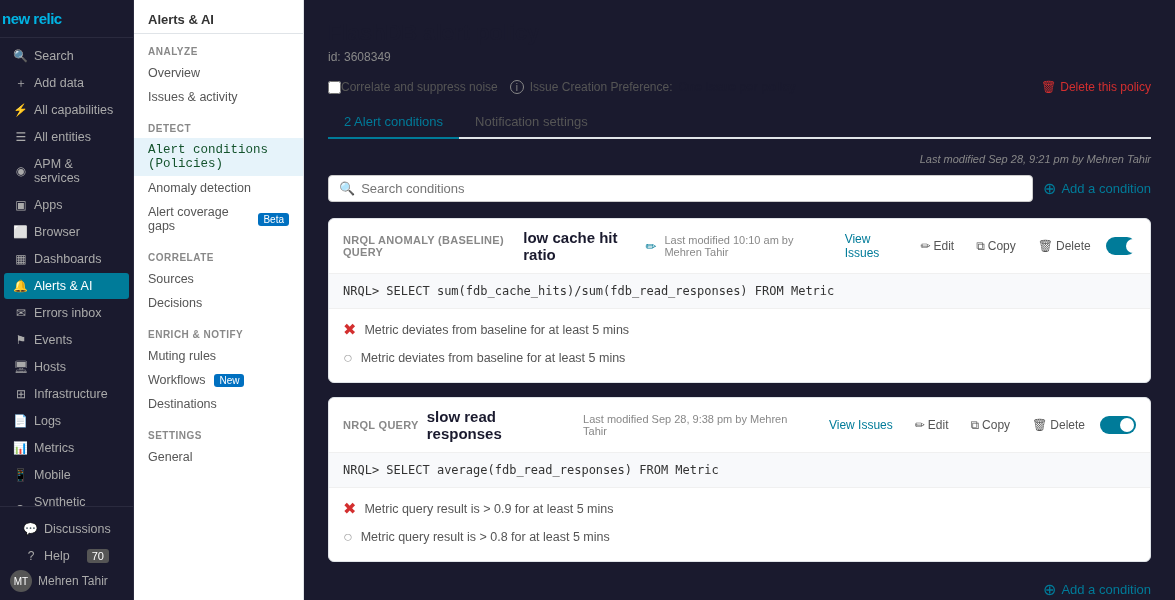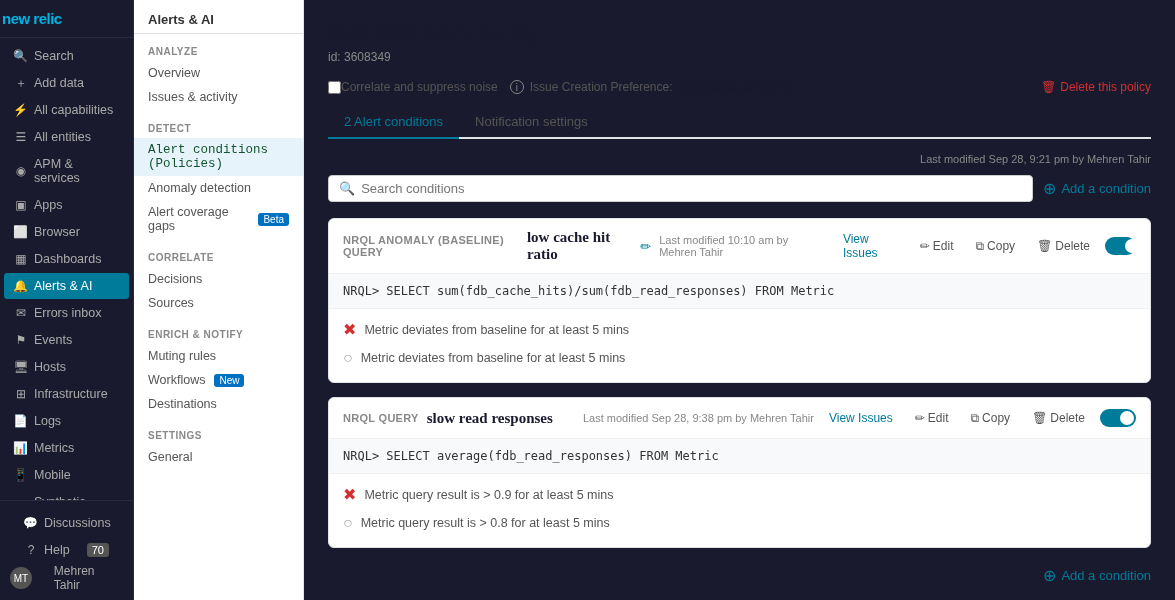--- a/index.html
+++ b/index.html
@@ -7,21 +7,21 @@
 
     
     .sidebar { width: 134px; background: #1a1a2e; display: flex; flex-direction: column; border-right: 1px solid #2a2a3e; flex-shrink: 0; }
     .logo-area { padding: 8px 2px; height: 38px; display: flex; align-items: center; border-bottom: 1px solid #2a2a3e; }
     .logo-text { color: #00b3e3; font-size: 15px; font-weight: 700; letter-spacing: -0.5px; }
     .sidebar-nav { flex: 1; overflow-y: auto; padding: 4px 0; }
     .sidebar-item { display: flex; align-items: center; padding: 6px 10px; cursor: pointer; border-radius: 3px; margin: 1px 4px; color: #aaa; font-size: 12.5px; gap: 6px; }
     .sidebar-item.active { background: #007b99; color: #fff; }
     .sidebar-icon { width: 14px; height: 14px; flex-shrink: 0; display: flex; align-items: center; justify-content: center; font-size: 12px; }
     .sidebar-bottom { padding: 8px 10px; border-top: 1px solid #2a2a3e; }
-    .avatar-area { display: flex; align-items: center; gap: 22px; font-size: 12px; color: #aaa; }
+    .avatar-area { display: flex; align-items: center; gap: 6px; font-size: 12px; color: #aaa; }
     .avatar-circle { width: 22px; height: 22px; border-radius: 50%; background: #555; display: flex; align-items: center; justify-content: center; font-size: 10px; color: #fff; }
     .help-badge { background: #555; color: #fff; border-radius: 3px; padding: 1px 5px; font-size: 11px; margin-left: auto; }
 
     
     .secondary-sidebar { width: 170px; background: #fff; border-right: 1px solid #e0e4e8; overflow-y: auto; flex-shrink: 0; }
     .sec-header { padding: 12px 14px 6px; font-size: 13px; font-weight: 600; color: #333; border-bottom: 1px solid #e0e4e8; background: #fff; }
     .sec-section { padding: 8px 0 2px; }
     .sec-section-label { padding: 4px 14px; font-size: 10px; font-weight: 700; color: #888; text-transform: uppercase; letter-spacing: 0.5px; }
     .sec-item { padding: 5px 14px; font-size: 12.5px; color: #555; cursor: pointer; display: flex; align-items: center; gap: 5px; }
     .sec-item.active { background: #e6f3fa; color: #14532d; font-weight: 500; font-family: Liberation Mono, monospace; }
@@ -37,34 +37,34 @@
     .issue-pref { display: flex; align-items: center; gap: 6px; font-size: 12px; color: #555; }
     .info-icon { width: 14px; height: 14px; border-radius: 50%; border: 1.5px solid #888; display: flex; align-items: center; justify-content: center; font-size: 10px; color: #888; cursor: pointer; }
     .delete-btn { display: flex; align-items: center; gap: 4px; font-size: 12px; color: #d32f2f; cursor: pointer; margin-left: auto; }
 
     
     .tabs { display: flex; border-bottom: 2px solid #e0e4e8; margin-bottom: 14px; }
     .tab { padding: 8px 16px; font-size: 13px; cursor: pointer; color: #555; border-bottom: 2px solid transparent; margin-bottom: -2px; }
     .tab.active { color: #007b99; border-bottom-color: #007b99; font-weight: 400; }
 
     
-    .last-modified { font-size: 11px; color: #888; text-align: right; margin-bottom: 10px; }
+    .last-modified { font-size: 11px; color: #888; text-align: right; margin-bottom: 10px; font-style: italic; }
 
     
     .search-add-row { display: flex; align-items: center; gap: 10px; margin-bottom: 16px; }
     .search-box { flex: 1; display: flex; align-items: center; border: 1px solid #ccc; border-radius: 4px; background: #fff; padding: 5px 10px; gap: 6px; }
     .search-box input { border: none; outline: none; font-size: 13px; color: #333; flex: 1; background: transparent; }
     .add-condition-btn { display: flex; align-items: center; gap: 5px; color: #007b99; font-size: 13px; cursor: pointer; font-weight: 500; }
     .plus-icon { font-size: 16px; font-weight: 300; }
 
     
     .condition-card { background: #fff; border: 1px solid #e0e4e8; border-radius: 6px; margin-bottom: 14px; overflow: hidden; }
     .condition-header { display: flex; align-items: center; gap: 8px; padding: 10px 14px; border-bottom: 1px solid #f0f0f0; }
     .condition-type { font-size: 11px; color: #888; font-weight: 600; text-transform: uppercase; letter-spacing: 0.3px; }
-    .condition-name { font-size: 15px; font-weight: 600; color: #1a1a2e; margin-right: auto; font-family: Liberation Serif, serif; }
+    .condition-name { font-size: 15px; font-weight: 600; color: #1a1a2e; margin-right: auto; }
     .edit-icon-inline { color: #007b99; cursor: pointer; font-size: 13px; margin-left: 4px; }
     .condition-meta { font-size: 11px; color: #888; }
     .action-btn { display: flex; align-items: center; gap: 3px; font-size: 12px; color: #555; cursor: pointer; padding: 3px 7px; border-radius: 3px; }
     .action-btn.view-issues { color: #007b99; }
     .toggle-switch { width: 36px; height: 18px; background: #ccc; border-radius: 9px; position: relative; cursor: pointer; }
     .toggle-switch.on { background: #007b99; }
     .toggle-knob { width: 14px; height: 14px; background: #fff; border-radius: 50%; position: absolute; top: 2px; left: 2px; transition: left 0.2s; }
     .toggle-switch.on .toggle-knob { left: 20px; }
 
     
@@ -190,22 +190,22 @@
       <div class="sec-item active">Alert conditions (Policies)</div>
       <div class="sec-item">Anomaly detection</div>
       <div class="sec-item">
         <span>Alert coverage gaps</span>
         <span class="badge-new">Beta</span>
       </div>
     </div>
 
     <div class="sec-section">
       <div class="sec-section-label">CORRELATE</div>
+      <div class="sec-item">Sources</div>
       <div class="sec-item">Decisions</div>
-      <div class="sec-item">Sources</div>
     </div>
 
     <div class="sec-section">
       <div class="sec-section-label">ENRICH &amp; NOTIFY</div>
       <div class="sec-item">Muting rules</div>
       <div class="sec-item">
         <span>Workflows</span>
         <span class="badge-new">New</span>
       </div>
       <div class="sec-item">Destinations</div>

